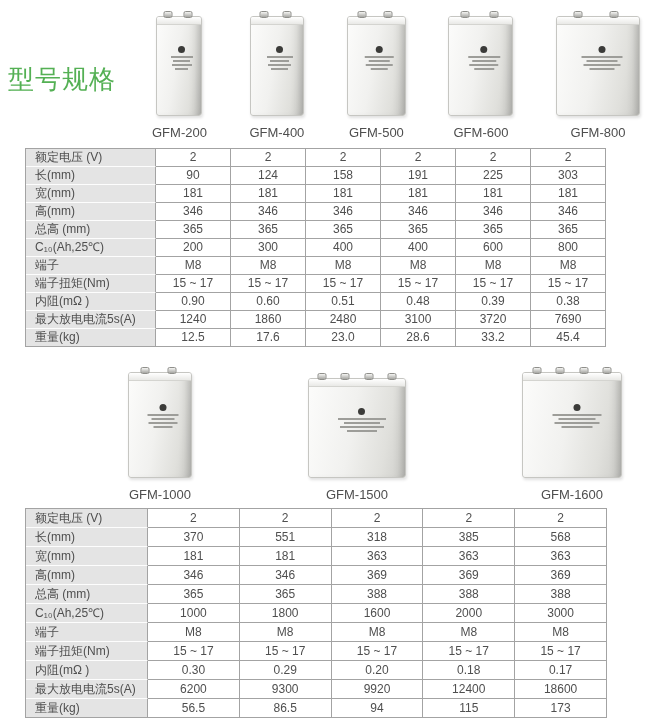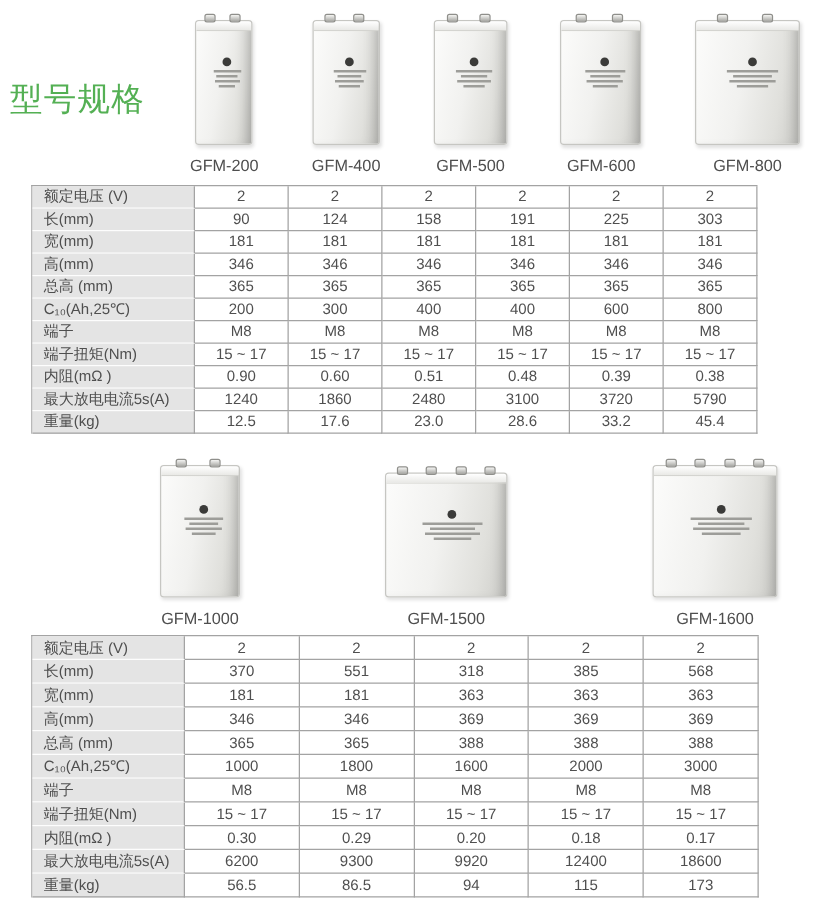--- a/index.html
+++ b/index.html
@@ -241,21 +241,21 @@
         <td>0.39</td>
         <td>0.38</td>
       </tr>
       <tr>
         <th class="row-label">最大放电电流5s(A)</th>
         <td>1240</td>
         <td>1860</td>
         <td>2480</td>
         <td>3100</td>
         <td>3720</td>
-        <td>5790</td>
+        <td>7690</td>
       </tr>
       <tr>
         <th class="row-label">重量(kg)</th>
         <td>12.5</td>
         <td>17.6</td>
         <td>23.0</td>
         <td>28.6</td>
         <td>33.2</td>
         <td>45.4</td>
       </tr>

